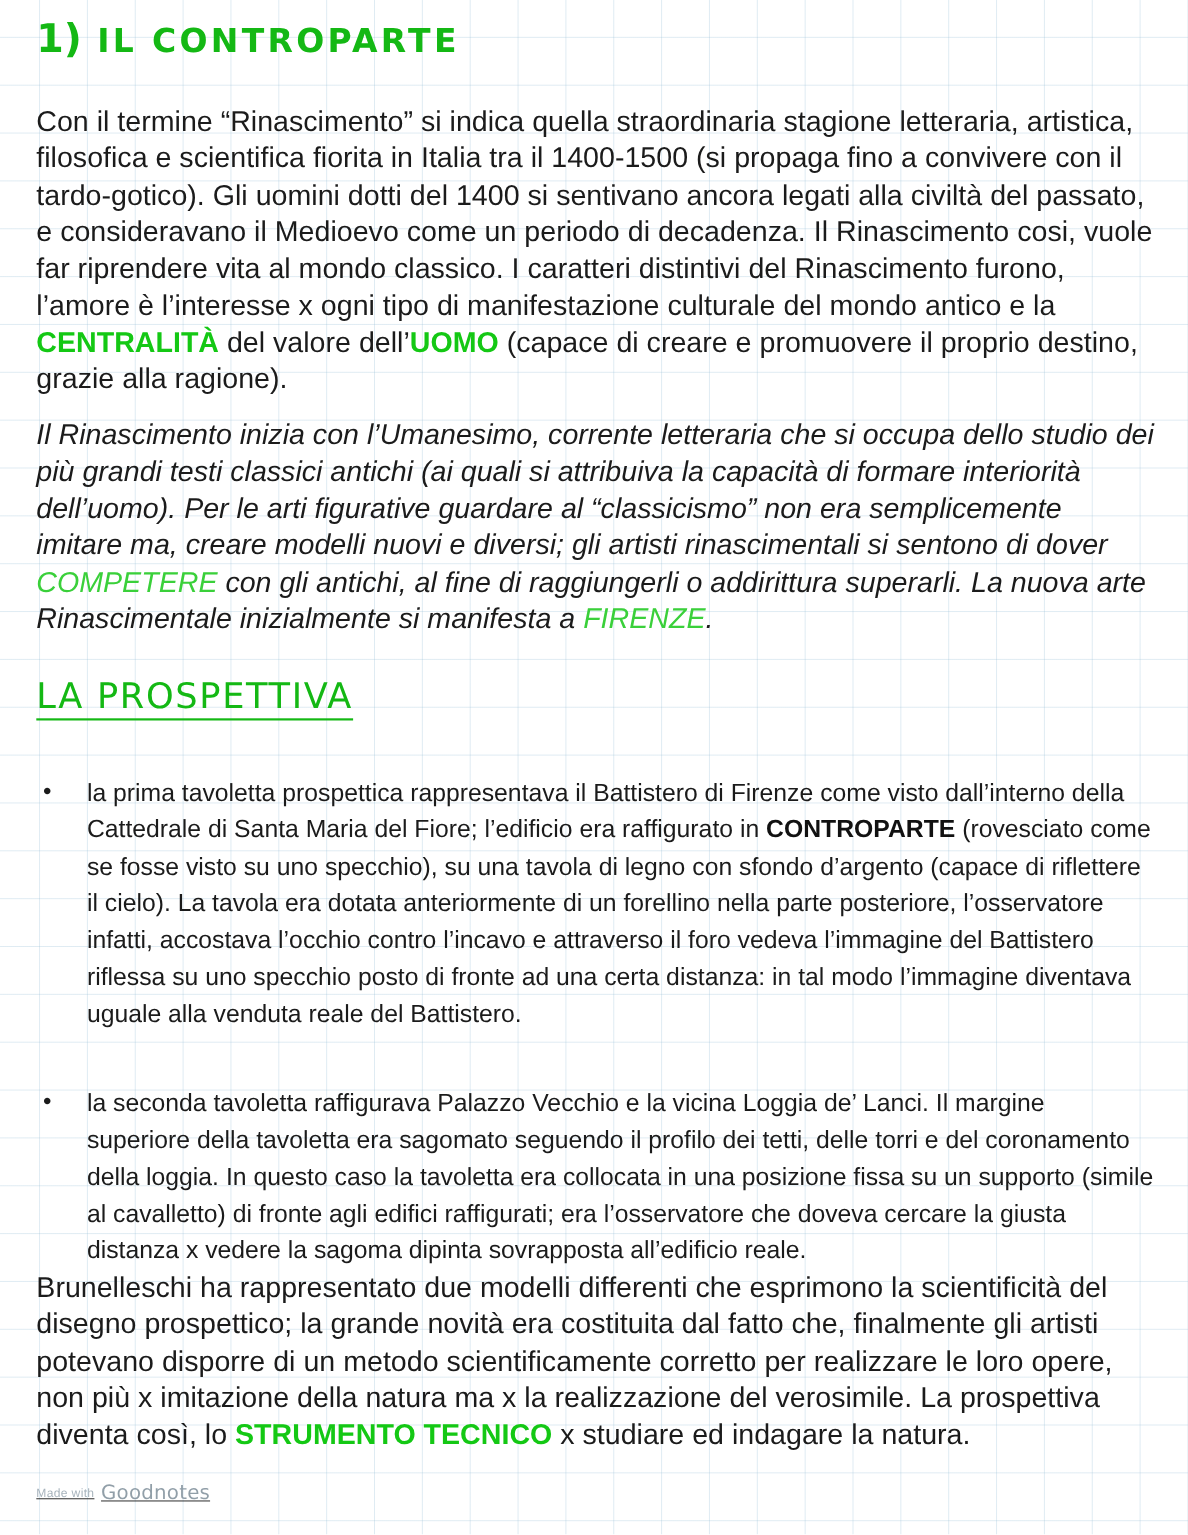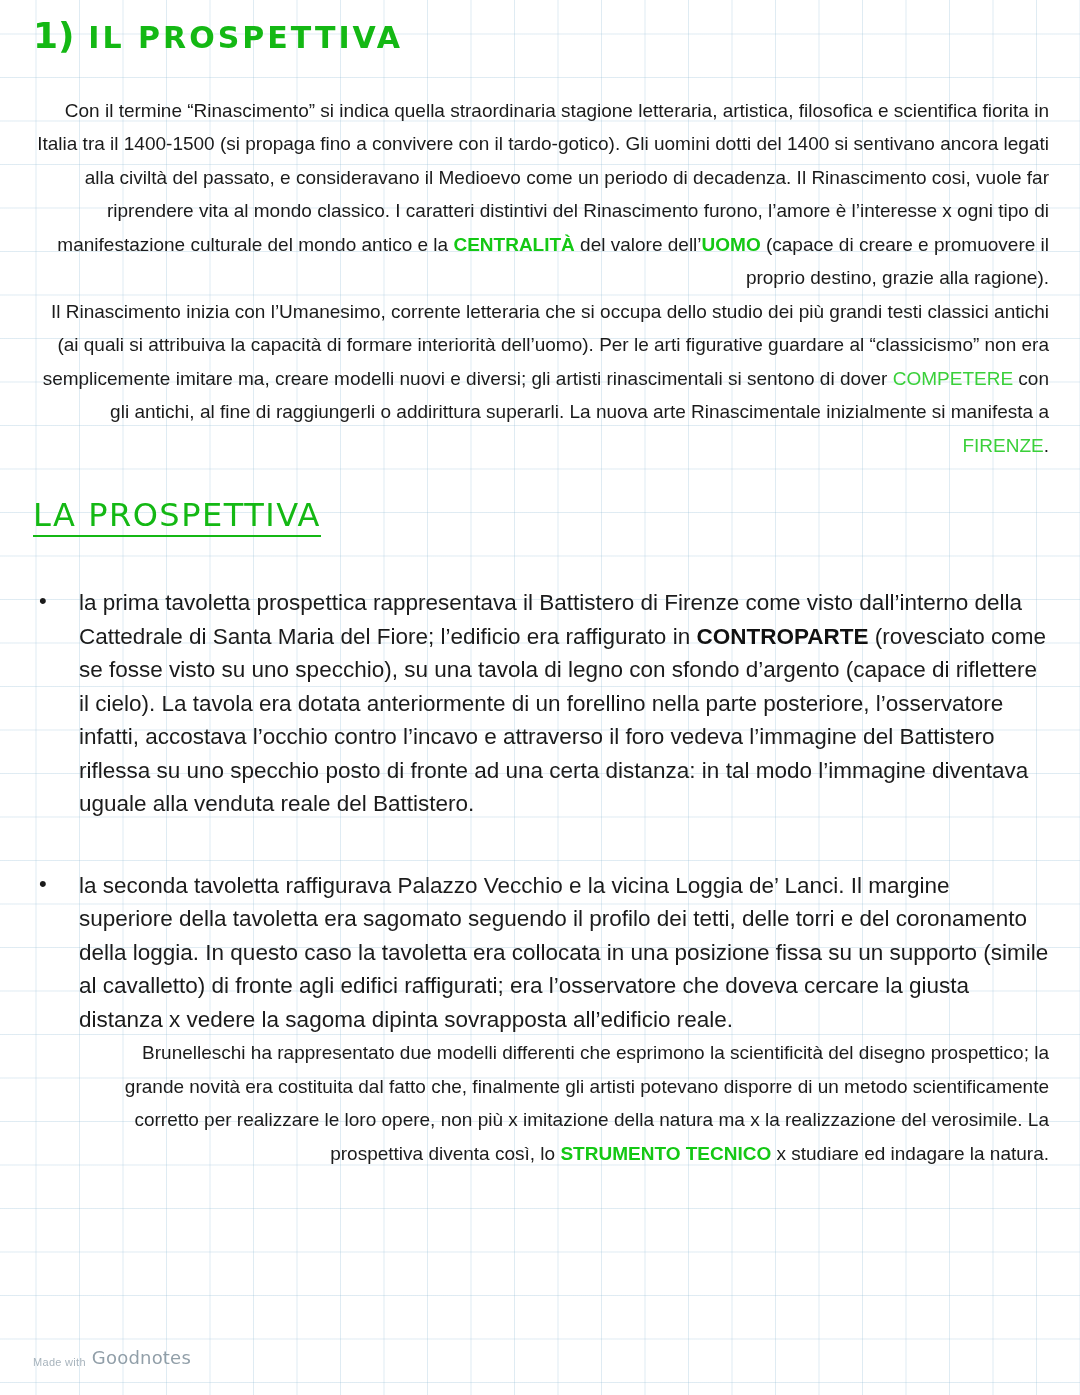--- a/index.html
+++ b/index.html
@@ -42,28 +42,29 @@
   }
   .title-main .num {
     font-size: 36px;
     letter-spacing: 0;
   }
   .title-main .txt {
     letter-spacing: 3px;
     font-size: 30px;
   }
   .para {
-    font-size: 19px;
+    font-size: 26px;
     line-height: 33.5px;
     color: #1b1b1b;
     margin: 0;
-    text-align: right;
+    text-align: left;
   }
   .para.second {
-    margin-top: 0;
+    margin-top: 17px;
+    font-style: italic;
   }
   .hl {
     color: #14c814;
     font-weight: 700;
   }
   .hl-plain {
     color: #3ad03a;
     font-weight: 400;
   }
   .subtitle {
@@ -106,30 +107,30 @@
     top: -2px;
     font-size: 22px;
     color: #1b1b1b;
   }
   .bold {
     font-weight: 700;
     color: #111;
   }
   .para-final {
     margin-top: 0;
-    margin-left: 47px;
   }
   #footer {
     position: absolute;
     left: 33px;
     bottom: 27px;
     display: flex;
-    align-items: flex-end;
+    align-items: center;
     gap: 6px;
     opacity: 0.75;
+    text-decoration: underline;
   }
   #footer .made {
     font-size: 11px;
     color: #8a9aa6;
     letter-spacing: 0.3px;
   }
   #footer .brand {
     font-size: 18px;
     color: #6d7f8c;
     font-family: "DejaVu Sans", sans-serif;
@@ -137,21 +138,21 @@
   }
 </style>
 </head>
 <body>
 
 <div id="page">
   <div id="content">
 
     <h1 class="title-main">
       <span class="num">1)</span>
-      <span class="txt">IL PROSPETTIVA</span>
+      <span class="txt">IL CONTROPARTE</span>
     </h1>
 
     <p class="para"><span>Con il termine “Rinascimento” si indica quella straordinaria stagione letteraria, artistica, filosofica e scientifica fiorita in Italia tra il 1400-1500 (si propaga fino a convivere con il tardo-gotico). Gli uomini dotti del 1400 si sentivano ancora legati alla civiltà del passato, e consideravano il Medioevo come un periodo di decadenza. Il Rinascimento cosi, vuole far riprendere vita al mondo classico. I caratteri distintivi del Rinascimento furono, l’amore è l’interesse x ogni tipo di manifestazione culturale del mondo antico e la </span><span class="hl">CENTRALITÀ</span><span> del valore dell’</span><span class="hl">UOMO</span><span> (capace di creare e promuovere il proprio destino, grazie alla ragione).</span></p>
 
     <p class="para second"><span>Il Rinascimento inizia con l’Umanesimo, corrente letteraria che si occupa dello studio dei più grandi testi classici antichi (ai quali si attribuiva la capacità di formare interiorità dell’uomo). Per le arti figurative guardare al “classicismo” non era semplicemente imitare ma, creare modelli nuovi e diversi; gli artisti rinascimentali si sentono di dover </span><span class="hl-plain">COMPETERE</span><span> con gli antichi, al fine di raggiungerli o addirittura superarli. La nuova arte Rinascimentale inizialmente si manifesta a </span><span class="hl-plain">FIRENZE</span><span>.</span></p>
 
     <h2 class="subtitle">LA PROSPETTIVA</h2>
 
 
     <ul class="bullets">

